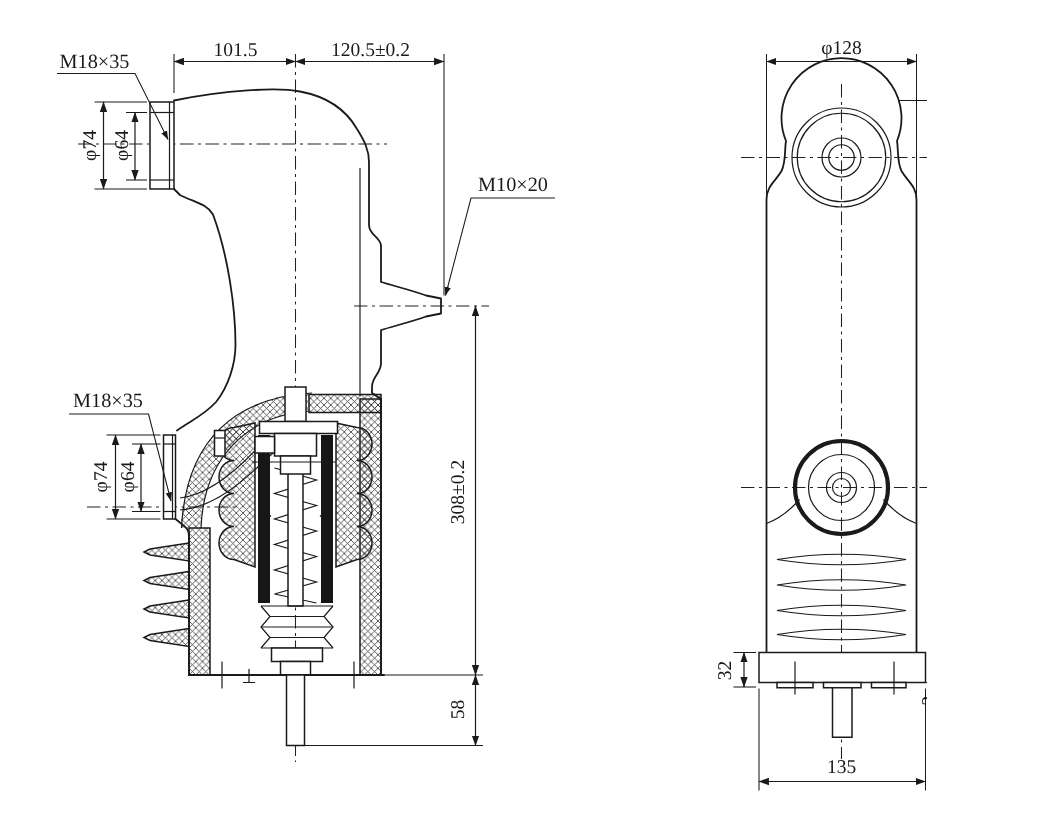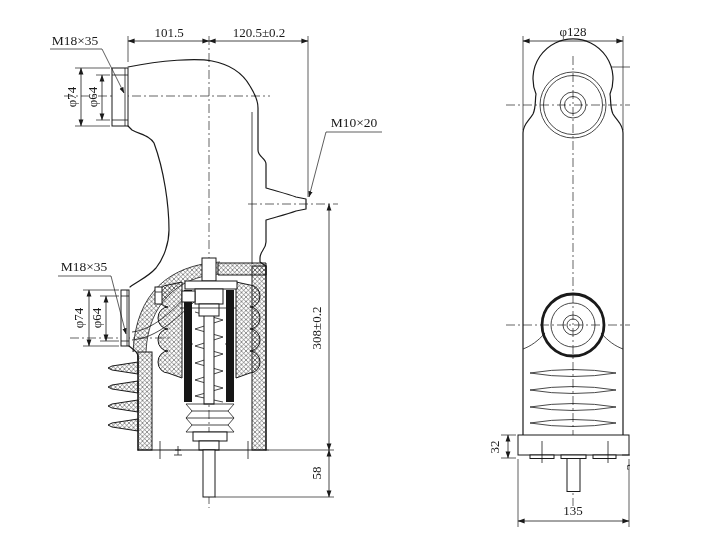--- a/index.html
+++ b/index.html
@@ -1,16 +1,16 @@
 <!DOCTYPE html>
 <html><head>
 <meta charset="utf-8">
 <style>
   html,body{margin:0;padding:0;background:#ffffff;}
-  .stage{position:relative;width:618px;height:546px;background:#ffffff;overflow:hidden;margin-left:12px;}
+  .stage{position:relative;width:618px;height:546px;background:#ffffff;overflow:hidden;}
   svg{display:block;}
   text{font-family:"Liberation Serif","DejaVu Serif",serif;fill:#1a1a1a;}
   .dimtxt{font-size:13px;}
   .lbltxt{font-size:13.5px;}
   .outline{fill:none;stroke:#1a1a1a;stroke-width:1.2;stroke-linejoin:round;stroke-linecap:round;}
   .thin{fill:none;stroke:#1a1a1a;stroke-width:0.8;}
   .dimline{fill:none;stroke:#1a1a1a;stroke-width:0.8;}
   .extline{fill:none;stroke:#1a1a1a;stroke-width:0.7;}
   .cl{fill:none;stroke:#222;stroke-width:0.7;stroke-dasharray:9 3 2 3;}
   .hatchfill{fill:url(#xh);stroke:#1a1a1a;stroke-width:1;}

